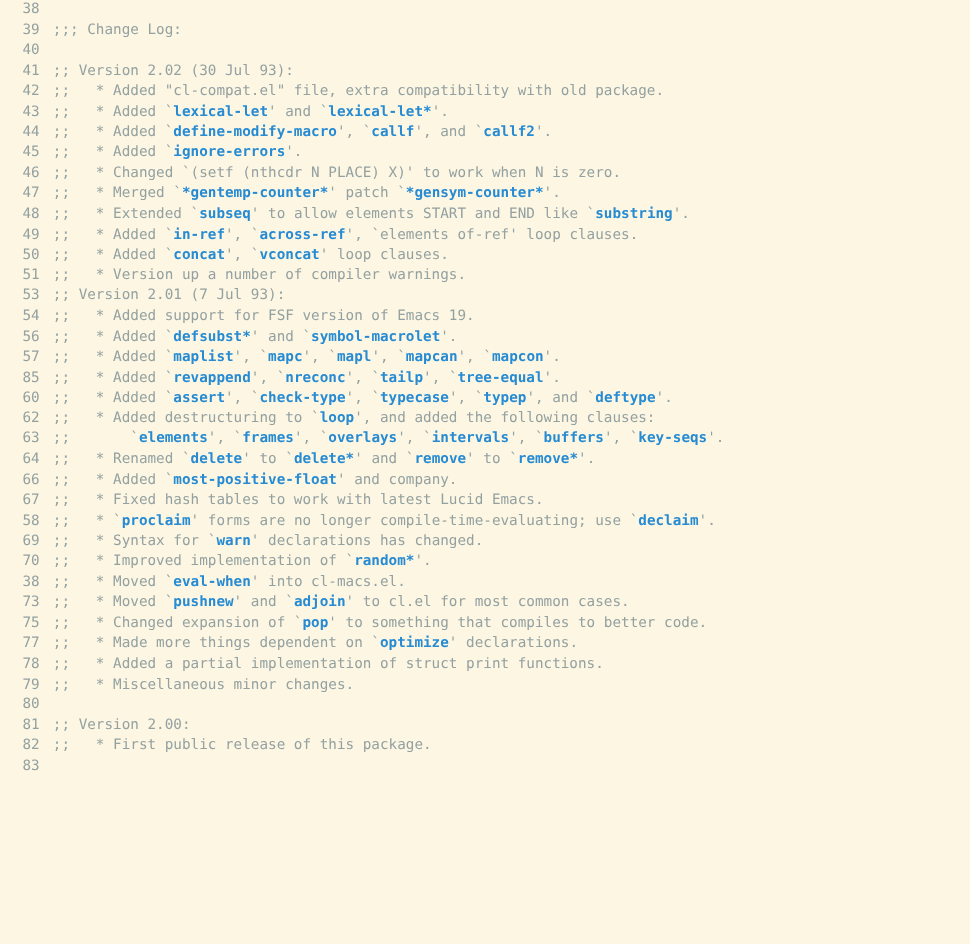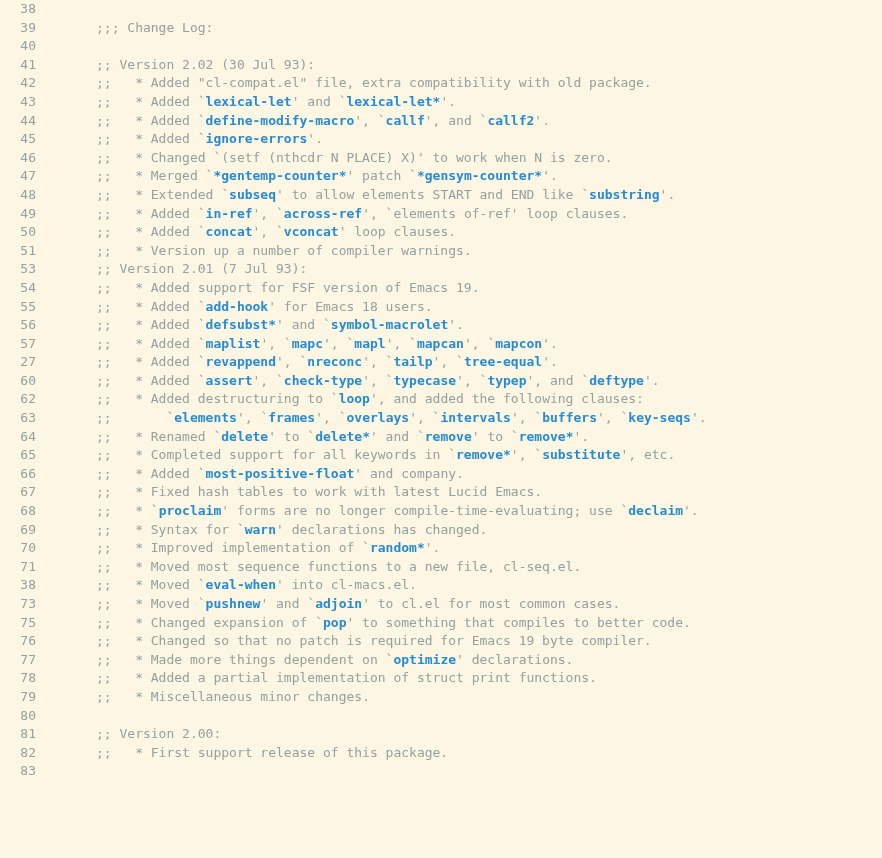--- a/index.html
+++ b/index.html
@@ -11,21 +11,20 @@
     line-height: 18.6px;
     color: #93a1a1;
     width: 882px;
   }
   .code-container {
     padding: 0;
   }
   .line {
     display: flex;
     white-space: pre;
-    gap: 48px;
   }
   .gutter {
     width: 36px;
     text-align: right;
     padding-right: 12px;
     color: #93a1a1;
     user-select: none;
     flex-shrink: 0;
   }
   .content {
@@ -47,39 +46,35 @@
     <div class="line"><span class="gutter">44</span><span class="content"><span class="cm">;;   * Added `</span><span class="kw">define-modify-macro</span><span class="cm">', `</span><span class="kw">callf</span><span class="cm">', and `</span><span class="kw">callf2</span><span class="cm">'.</span></span></div>
     <div class="line"><span class="gutter">45</span><span class="content"><span class="cm">;;   * Added `</span><span class="kw">ignore-errors</span><span class="cm">'.</span></span></div>
     <div class="line"><span class="gutter">46</span><span class="content"><span class="cm">;;   * Changed `(setf (nthcdr N PLACE) X)' to work when N is zero.</span></span></div>
     <div class="line"><span class="gutter">47</span><span class="content"><span class="cm">;;   * Merged `</span><span class="kw">*gentemp-counter*</span><span class="cm">' patch `</span><span class="kw">*gensym-counter*</span><span class="cm">'.</span></span></div>
     <div class="line"><span class="gutter">48</span><span class="content"><span class="cm">;;   * Extended `</span><span class="kw">subseq</span><span class="cm">' to allow elements START and END like `</span><span class="kw">substring</span><span class="cm">'.</span></span></div>
     <div class="line"><span class="gutter">49</span><span class="content"><span class="cm">;;   * Added `</span><span class="kw">in-ref</span><span class="cm">', `</span><span class="kw">across-ref</span><span class="cm">', `elements of-ref' loop clauses.</span></span></div>
     <div class="line"><span class="gutter">50</span><span class="content"><span class="cm">;;   * Added `</span><span class="kw">concat</span><span class="cm">', `</span><span class="kw">vconcat</span><span class="cm">' loop clauses.</span></span></div>
     <div class="line"><span class="gutter">51</span><span class="content"><span class="cm">;;   * Version up a number of compiler warnings.</span></span></div>
     <div class="line"><span class="gutter">53</span><span class="content"><span class="cm">;; Version 2.01 (7 Jul 93):</span></span></div>
     <div class="line"><span class="gutter">54</span><span class="content"><span class="cm">;;   * Added support for FSF version of Emacs 19.</span></span></div>
-    <div class="line"><span class="gutter">55</span><span class="content"><span class="cm">;;   * Added `</span><span class="kw">add-hook</span><span class="cm">' for Emacs 18 users.</span></span></div>
     <div class="line"><span class="gutter">56</span><span class="content"><span class="cm">;;   * Added `</span><span class="kw">defsubst*</span><span class="cm">' and `</span><span class="kw">symbol-macrolet</span><span class="cm">'.</span></span></div>
     <div class="line"><span class="gutter">57</span><span class="content"><span class="cm">;;   * Added `</span><span class="kw">maplist</span><span class="cm">', `</span><span class="kw">mapc</span><span class="cm">', `</span><span class="kw">mapl</span><span class="cm">', `</span><span class="kw">mapcan</span><span class="cm">', `</span><span class="kw">mapcon</span><span class="cm">'.</span></span></div>
-    <div class="line"><span class="gutter">27</span><span class="content"><span class="cm">;;   * Added `</span><span class="kw">revappend</span><span class="cm">', `</span><span class="kw">nreconc</span><span class="cm">', `</span><span class="kw">tailp</span><span class="cm">', `</span><span class="kw">tree-equal</span><span class="cm">'.</span></span></div>
+    <div class="line"><span class="gutter">85</span><span class="content"><span class="cm">;;   * Added `</span><span class="kw">revappend</span><span class="cm">', `</span><span class="kw">nreconc</span><span class="cm">', `</span><span class="kw">tailp</span><span class="cm">', `</span><span class="kw">tree-equal</span><span class="cm">'.</span></span></div>
     <div class="line"><span class="gutter">60</span><span class="content"><span class="cm">;;   * Added `</span><span class="kw">assert</span><span class="cm">', `</span><span class="kw">check-type</span><span class="cm">', `</span><span class="kw">typecase</span><span class="cm">', `</span><span class="kw">typep</span><span class="cm">', and `</span><span class="kw">deftype</span><span class="cm">'.</span></span></div>
     <div class="line"><span class="gutter">62</span><span class="content"><span class="cm">;;   * Added destructuring to `</span><span class="kw">loop</span><span class="cm">', and added the following clauses:</span></span></div>
     <div class="line"><span class="gutter">63</span><span class="content"><span class="cm">;;       `</span><span class="kw">elements</span><span class="cm">', `</span><span class="kw">frames</span><span class="cm">', `</span><span class="kw">overlays</span><span class="cm">', `</span><span class="kw">intervals</span><span class="cm">', `</span><span class="kw">buffers</span><span class="cm">', `</span><span class="kw">key-seqs</span><span class="cm">'.</span></span></div>
     <div class="line"><span class="gutter">64</span><span class="content"><span class="cm">;;   * Renamed `</span><span class="kw">delete</span><span class="cm">' to `</span><span class="kw">delete*</span><span class="cm">' and `</span><span class="kw">remove</span><span class="cm">' to `</span><span class="kw">remove*</span><span class="cm">'.</span></span></div>
-    <div class="line"><span class="gutter">65</span><span class="content"><span class="cm">;;   * Completed support for all keywords in `</span><span class="kw">remove*</span><span class="cm">', `</span><span class="kw">substitute</span><span class="cm">', etc.</span></span></div>
     <div class="line"><span class="gutter">66</span><span class="content"><span class="cm">;;   * Added `</span><span class="kw">most-positive-float</span><span class="cm">' and company.</span></span></div>
     <div class="line"><span class="gutter">67</span><span class="content"><span class="cm">;;   * Fixed hash tables to work with latest Lucid Emacs.</span></span></div>
-    <div class="line"><span class="gutter">68</span><span class="content"><span class="cm">;;   * `</span><span class="kw">proclaim</span><span class="cm">' forms are no longer compile-time-evaluating; use `</span><span class="kw">declaim</span><span class="cm">'.</span></span></div>
+    <div class="line"><span class="gutter">58</span><span class="content"><span class="cm">;;   * `</span><span class="kw">proclaim</span><span class="cm">' forms are no longer compile-time-evaluating; use `</span><span class="kw">declaim</span><span class="cm">'.</span></span></div>
     <div class="line"><span class="gutter">69</span><span class="content"><span class="cm">;;   * Syntax for `</span><span class="kw">warn</span><span class="cm">' declarations has changed.</span></span></div>
     <div class="line"><span class="gutter">70</span><span class="content"><span class="cm">;;   * Improved implementation of `</span><span class="kw">random*</span><span class="cm">'.</span></span></div>
-    <div class="line"><span class="gutter">71</span><span class="content"><span class="cm">;;   * Moved most sequence functions to a new file, cl-seq.el.</span></span></div>
     <div class="line"><span class="gutter">38</span><span class="content"><span class="cm">;;   * Moved `</span><span class="kw">eval-when</span><span class="cm">' into cl-macs.el.</span></span></div>
     <div class="line"><span class="gutter">73</span><span class="content"><span class="cm">;;   * Moved `</span><span class="kw">pushnew</span><span class="cm">' and `</span><span class="kw">adjoin</span><span class="cm">' to cl.el for most common cases.</span></span></div>
     <div class="line"><span class="gutter">75</span><span class="content"><span class="cm">;;   * Changed expansion of `</span><span class="kw">pop</span><span class="cm">' to something that compiles to better code.</span></span></div>
-    <div class="line"><span class="gutter">76</span><span class="content"><span class="cm">;;   * Changed so that no patch is required for Emacs 19 byte compiler.</span></span></div>
     <div class="line"><span class="gutter">77</span><span class="content"><span class="cm">;;   * Made more things dependent on `</span><span class="kw">optimize</span><span class="cm">' declarations.</span></span></div>
     <div class="line"><span class="gutter">78</span><span class="content"><span class="cm">;;   * Added a partial implementation of struct print functions.</span></span></div>
     <div class="line"><span class="gutter">79</span><span class="content"><span class="cm">;;   * Miscellaneous minor changes.</span></span></div>
     <div class="line"><span class="gutter">80</span><span class="content"><span></span></span></div>
     <div class="line"><span class="gutter">81</span><span class="content"><span class="cm">;; Version 2.00:</span></span></div>
-    <div class="line"><span class="gutter">82</span><span class="content"><span class="cm">;;   * First support release of this package.</span></span></div>
+    <div class="line"><span class="gutter">82</span><span class="content"><span class="cm">;;   * First public release of this package.</span></span></div>
     <div class="line"><span class="gutter">83</span><span class="content"><span></span></span></div>
   </div>
 
 </body></html>

